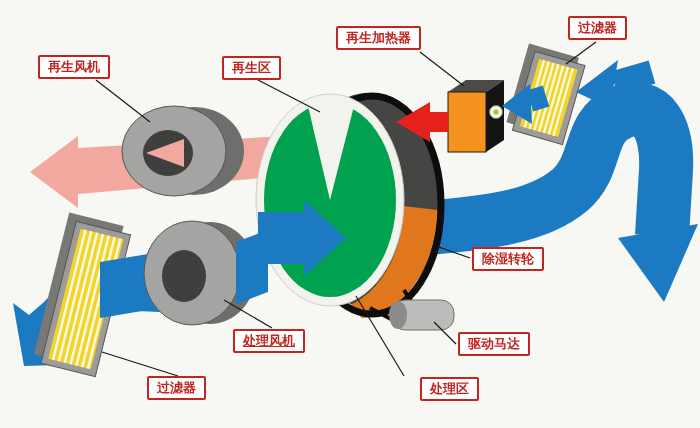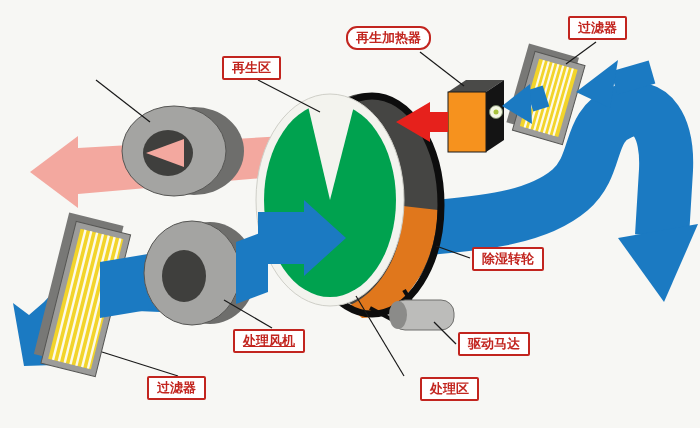--- a/index.html
+++ b/index.html
@@ -15,21 +15,21 @@
     border:2px solid #c2251f;
     border-radius:2px;
     color:#c2251f;
     font:bold 13px/1.35 "Liberation Sans", sans-serif;
     padding:1px 8px;
     white-space:nowrap;
     z-index:5;
   }
   .lbl-regen-fan{left:38px;top:55px;}
   .lbl-regen-zone{left:222px;top:56px;}
-  .lbl-regen-heater{left:346px;top:26px;border-radius:11px;}
+  .lbl-regen-heater{left:336px;top:26px;}
   .lbl-filter-top{left:568px;top:16px;}
   .lbl-wheel{left:472px;top:247px;}
   .lbl-motor{left:458px;top:332px;}
   .lbl-process-zone{left:372px;top:377px;margin-left:48px;}
   .lbl-process-fan{left:233px;top:329px;text-decoration:underline;}
   .lbl-filter-bottom{left:147px;top:376px;}
 </style>
 </head>
 <body>
 
@@ -146,20 +146,21 @@
     <line x1="420" y1="52" x2="464" y2="86"></line>
     <line x1="596" y1="42" x2="566" y2="64"></line>
     <line x1="470" y1="258" x2="436" y2="246"></line>
     <line x1="456" y1="344" x2="434" y2="322"></line>
     <line x1="404" y1="376" x2="356" y2="296"></line>
     <line x1="272" y1="328" x2="224" y2="300"></line>
     <line x1="178" y1="376" x2="102" y2="352"></line>
   </g>
 </svg>
 
+  <div class="lbl lbl-regen-fan">再生风机</div>
   <div class="lbl lbl-regen-zone">再生区</div>
   <div class="lbl lbl-regen-heater">再生加热器</div>
   <div class="lbl lbl-filter-top">过滤器</div>
   <div class="lbl lbl-motor">驱动马达</div>
   <div class="lbl lbl-wheel">除湿转轮</div>
   <div class="lbl lbl-process-zone">处理区</div>
   <div class="lbl lbl-process-fan">处理风机</div>
   <div class="lbl lbl-filter-bottom">过滤器</div>
 
 </div>

